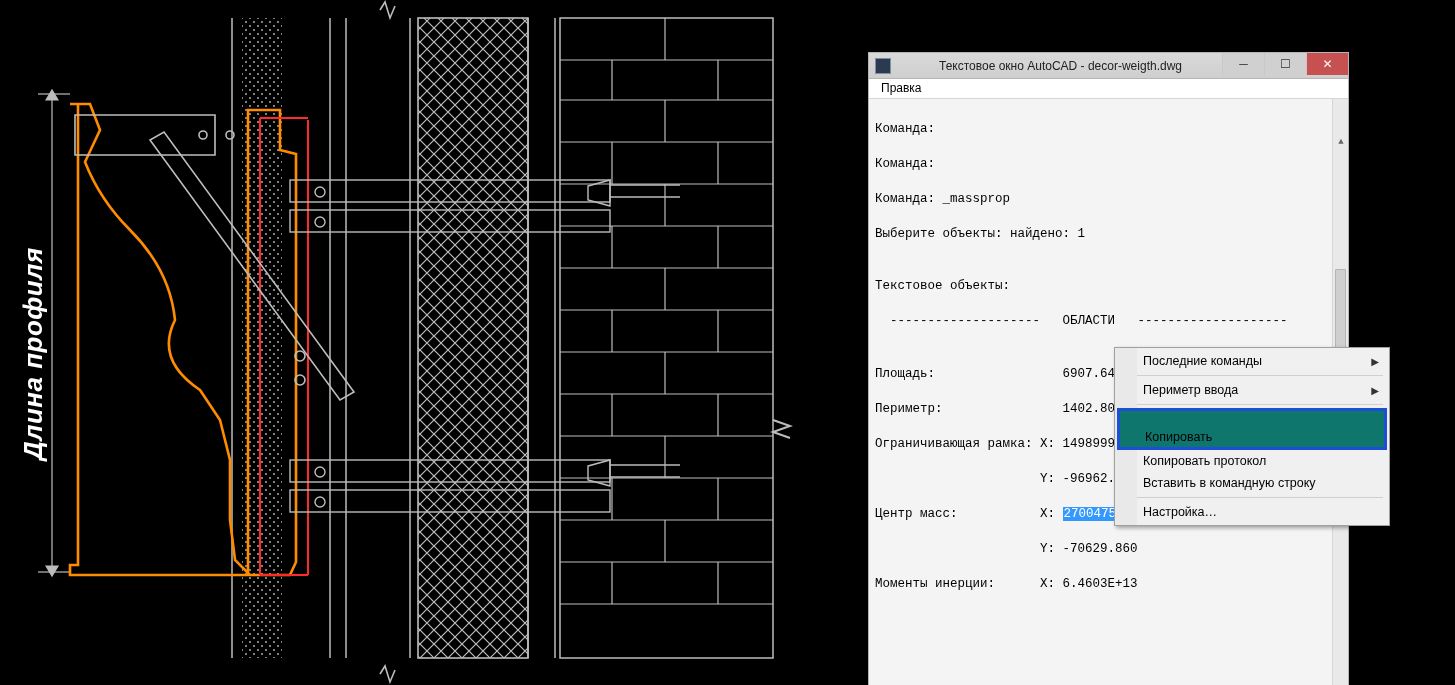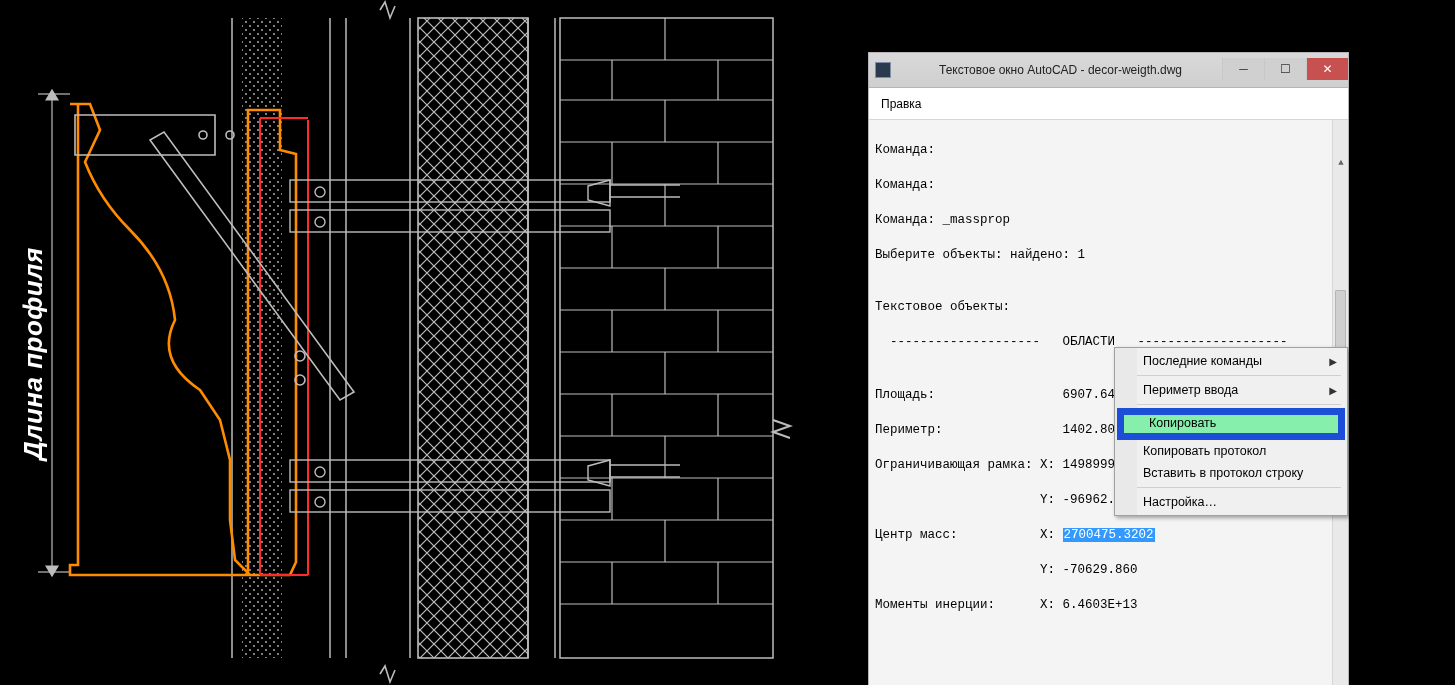--- a/index.html
+++ b/index.html
@@ -37,21 +37,21 @@
   
   .text-window {
     position: absolute;
     left: 868px; top: 52px;
     width: 481px;
     border: 1px solid #b5b5b5;
     box-shadow: 0 0 6px rgba(0,0,0,0.4);
     background: #efefef;
   }
   .titlebar {
-    height: 35px;
+    height: 26px;
     background: linear-gradient(#d9d9d9,#cfcfcf);
     display: flex;
     align-items: center;
     padding: 0 0 0 6px;
     border-bottom: 1px solid #b5b5b5;
   }
   .titlebar-icon {
     width: 16px; height: 16px;
     background: #2a3b4f;
     border: 1px solid #7e8fa3;
@@ -67,26 +67,26 @@
     width: 42px; height: 22px;
     display: flex; align-items: center; justify-content: center;
     font-size: 12px;
     border-left: 1px solid #c8c8c8;
     margin-top: -3px;
   }
   .win-btn.close { background: #c75050; color: #fff; }
   .win-btn.minmax { background: #d0d0d0; color: #333; }
 
   .menubar {
-    height: 32px;
+    height: 20px;
     background: #fff;
     border-bottom: 1px solid #d6d6d6;
     padding: 0 6px;
     font-size: 12px;
-    display: flex; align-items: center;
+    display: flex; 
     color: #000;
   }
   .menu-item { padding: 2px 6px; }
 
   .text-body {
     background: #f4f4f4;
     font-family: "Consolas","Courier New",monospace;
     font-size: 12.5px;
     line-height: 1.4;
     padding: 4px 6px 2px 6px;
@@ -118,39 +118,39 @@
     position:absolute; left:2px; right:2px;
     top:170px; height:120px;
     background:#cfcfcf; border:1px solid #b5b5b5;
     border-radius:1px;
   }
 
   
   .context-menu {
     position: absolute;
     left: 1114px; top: 347px;
-    width: 234px;
+    width: 276px;
     background: #f0f0f0;
     border: 1px solid #a0a0a0;
     box-shadow: 2px 2px 4px rgba(0,0,0,0.35);
     font-size: 12.5px;
     color: #000;
     padding: 2px;
   }
   .cm-item {
     padding: 4px 8px 4px 26px;
     display: flex;
     align-items: center;
     position: relative;
     cursor: default;
   }
   .cm-item.hover {
-    background: #86efac;
-    border: 7px solid #1d4ed8;
-    padding: 1px 7px 3px 25px;
+    background: #0f766e;
+    border: 3px solid #1d4ed8;
+    padding: 19px 7px 3px 25px;
   }
   .cm-sep {
     height: 1px;
     background: #d0d0d0;
     margin: 3px 4px;
   }
   .cm-arrow {
     position: absolute;
     right: 8px;
     font-size: 10px;
@@ -346,19 +346,19 @@
     <span class="cm-arrow">▶</span>
   </div>
   <div class="cm-sep"></div>
   <div class="cm-item hover">
     <span>Копировать</span>
   </div>
   <div class="cm-item">
     <span>Копировать протокол</span>
   </div>
   <div class="cm-item">
-    <span>Вставить в протокол строку</span>
+    <span>Вставить в командную строку</span>
   </div>
   <div class="cm-sep"></div>
   <div class="cm-item">
     <span>Настройка…</span>
   </div>
 </div>
 
 </body></html>

